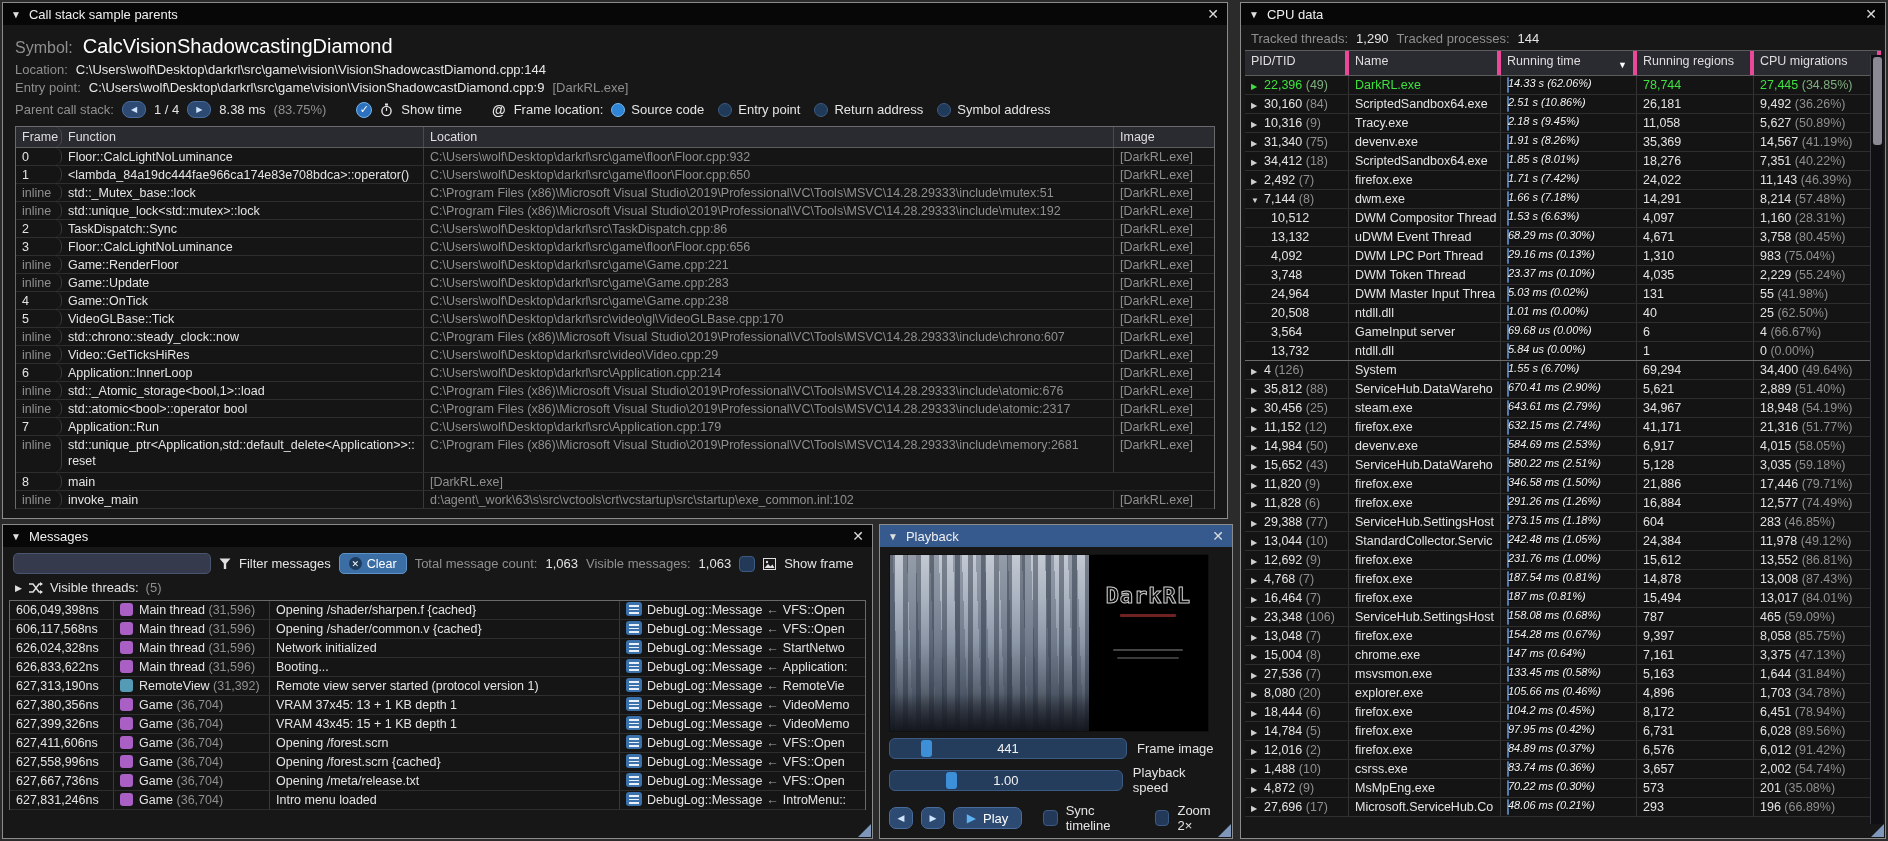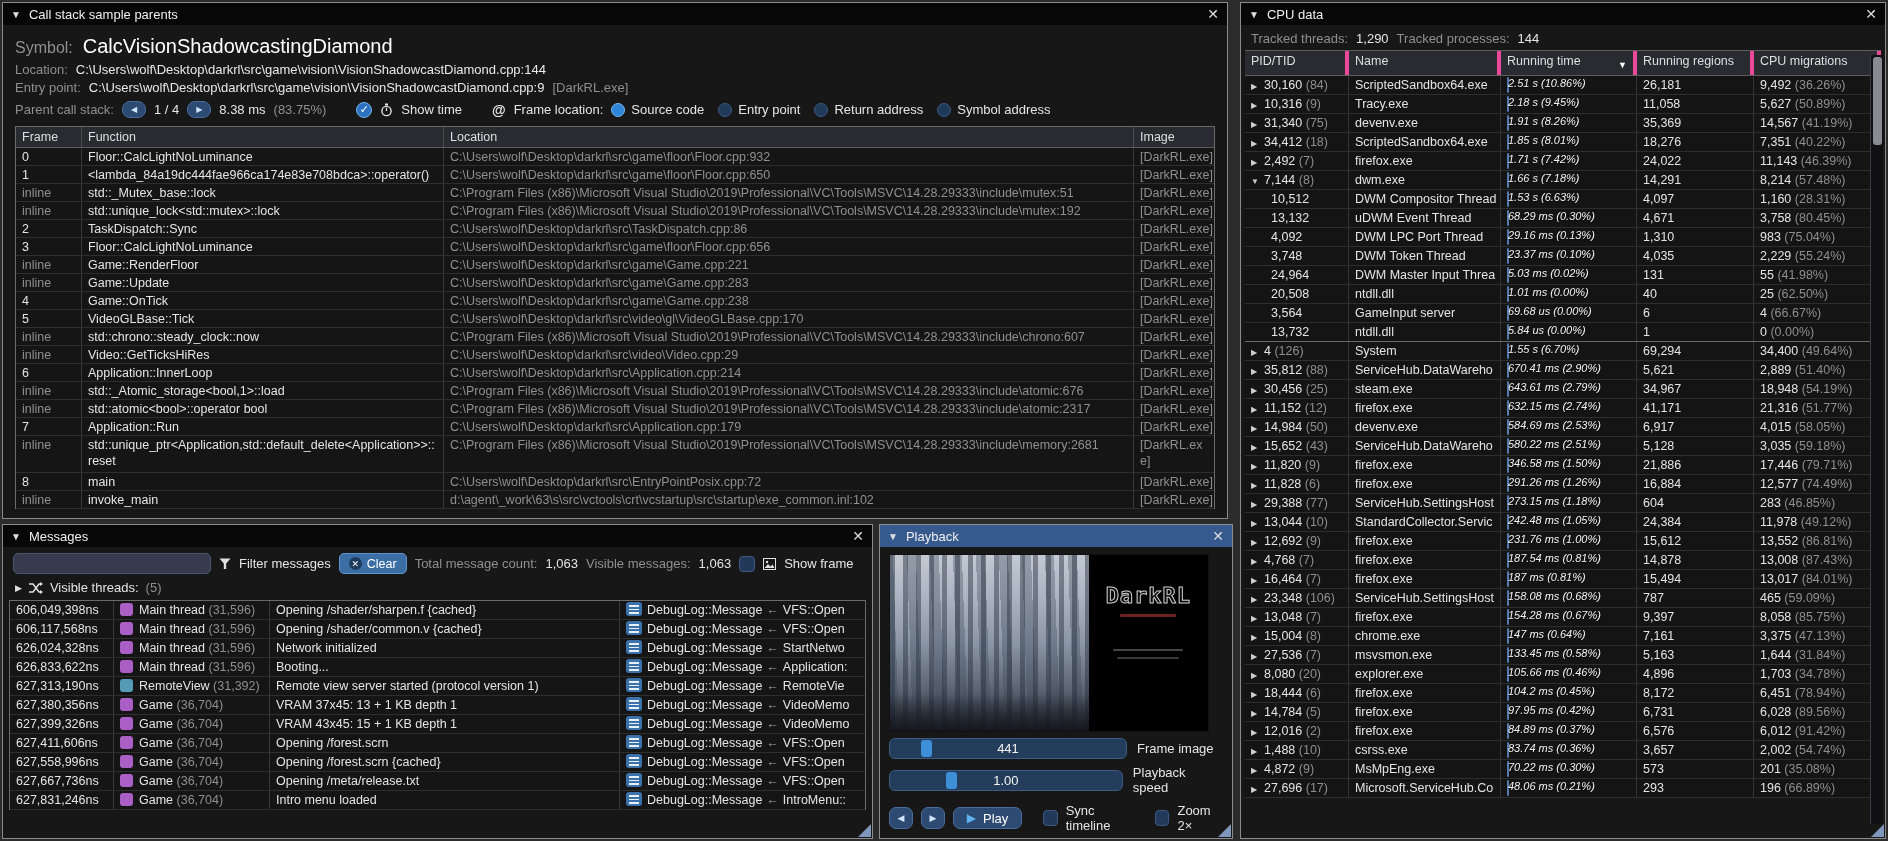--- a/index.html
+++ b/index.html
@@ -35,21 +35,21 @@
   
   .tbl{margin:0 12px;border:1px solid #6a6a6a;border-bottom:none;overflow:hidden;}
   .thead{display:flex;background:#2a2a31;border-bottom:1px solid #5c5c5c;}
   .thead .td{color:#dfdfdf;}
   .trow{display:flex;border-bottom:1px solid #2e2e2e;background:#151515;}
   .td{padding:1px 6px 0 6px;white-space:nowrap;overflow:hidden;border-right:1px solid #3a3a3a;
     font-size:12.5px;line-height:17px;}
   .thead .td{line-height:19px;border-right:1px solid #4a4a4a;}
   .td:last-child{border-right:none;}
   
-  #cs-tbl .c0{width:66px;}
+  #cs-tbl .c0{width:46px;border-radius:7px;}
   #cs-tbl .c1{width:362px;}
   #cs-tbl .c2{width:690px;}
   #cs-tbl .c3{flex:1;}
   #cs-tbl .trow{height:18px;}
   #cs-tbl .trow.wrap{height:37px;}
   #cs-tbl .trow.wrap .td{white-space:normal;word-break:break-all;line-height:16px;}
   
   #messages{left:2px;top:524px;width:871px;height:315px;}
   .msg-toolbar{display:flex;align-items:center;gap:8px;padding:6px 10px 4px 10px;}
   .filter-input{width:198px;height:21px;background:#353b4d;border:1px solid #4a5570;border-radius:5px;
@@ -296,21 +296,20 @@
           </div>
           <div class="trow wrap">
             <div class="td c0 dim">inline</div>
             <div class="td c1">std::unique_ptr&lt;Application,std::default_delete&lt;Application&gt;&gt;::reset</div>
             <div class="td c2 dim">C:\Program Files (x86)\Microsoft Visual Studio\2019\Professional\VC\Tools\MSVC\14.28.29333\include\memory:2681</div>
             <div class="td c3 dim">[DarkRL.exe]</div>
           </div>
           <div class="trow">
             <div class="td c0">8</div>
             <div class="td c1">main</div>
-            <div class="td c2 dim">C:\Users\wolf\Desktop\darkrl\src\EntryPointPosix.cpp:72</div>
             <div class="td c3 dim">[DarkRL.exe]</div>
           </div>
           <div class="trow">
             <div class="td c0 dim">inline</div>
             <div class="td c1">invoke_main</div>
             <div class="td c2 dim">d:\agent\_work\63\s\src\vctools\crt\vcstartup\src\startup\exe_common.inl:102</div>
             <div class="td c3 dim">[DarkRL.exe]</div>
           </div>
         </div>
     </div>
@@ -500,20 +499,27 @@
     </div>
     <div class="tbl" id="cpu-tbl">
       <div class="thead" id="cpu-head">
           <div class="td p0">PID/TID</div>
           <div class="td p1">Name</div>
           <div class="td p2">Running time<span class="sortmark">▼</span></div>
           <div class="td p3">Running regions</div>
           <div class="td p4">CPU migrations</div>
         </div>
       <div id="cpu-body">
+          <div class="trow green">
+            <div class="td p0"><span class="exp">▶</span><span>22,396 </span><span class="dim">(49)</span></div>
+            <div class="td p1">DarkRL.exe</div>
+            <div class="td p2"><span class="bar"><span class="fill" style="width: 88%;"></span><span class="btxt">14.33 s (62.06%)</span></span></div>
+            <div class="td p3">78,744</div>
+            <div class="td p4"><span>27,445 </span><span class="dim">(34.85%)</span></div>
+          </div>
           <div class="trow">
             <div class="td p0"><span class="exp">▶</span><span>30,160 </span><span class="dim">(84)</span></div>
             <div class="td p1">ScriptedSandbox64.exe</div>
             <div class="td p2"><span class="bar"><span class="fill" style="width: 10.86%;"></span><span class="btxt">2.51 s (10.86%)</span></span></div>
             <div class="td p3">26,181</div>
             <div class="td p4"><span>9,492 </span><span class="dim">(36.26%)</span></div>
           </div>
           <div class="trow">
             <div class="td p0"><span class="exp">▶</span><span>10,316 </span><span class="dim">(9)</span></div>
             <div class="td p1">Tracy.exe</div>

